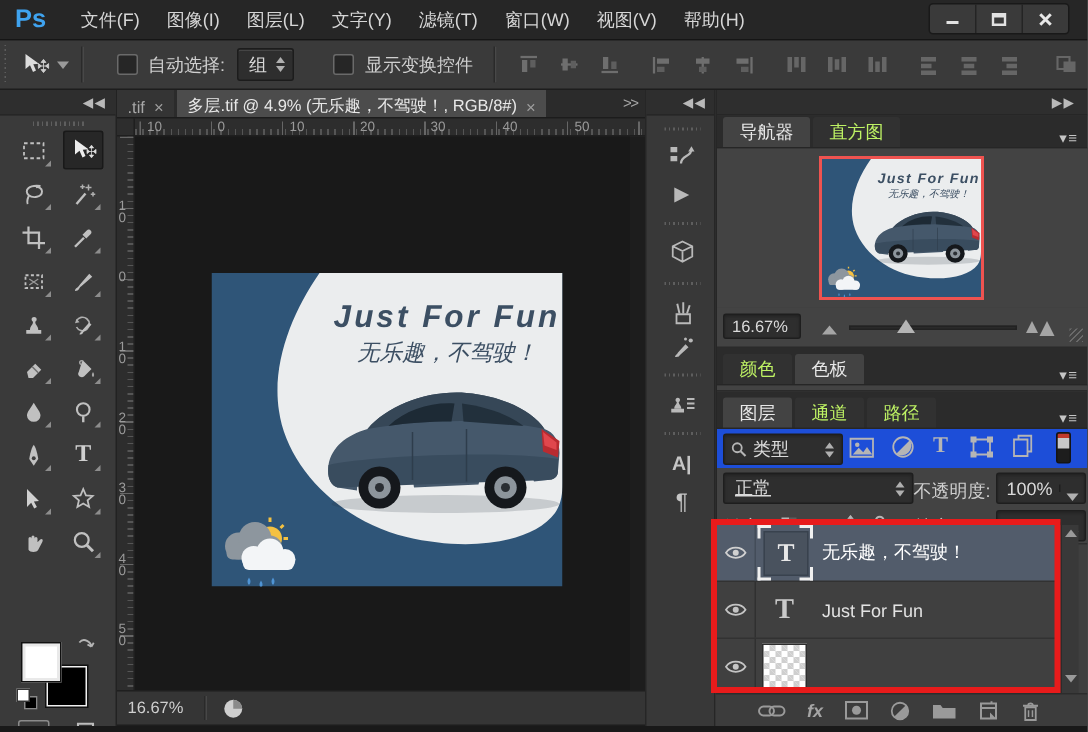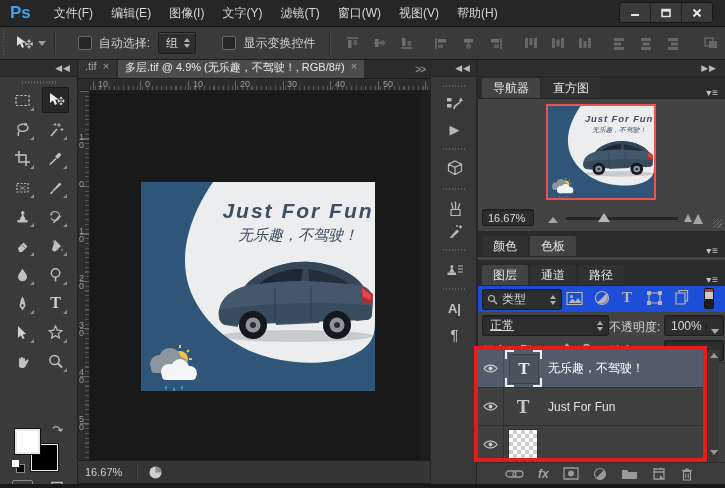--- a/index.html
+++ b/index.html
@@ -28,40 +28,40 @@
   .alignico{opacity:.55;margin:0 6px;flex:none;}
   
   #toolbox{left:0;top:60px;width:78px;height:428px;background:#3a3a3a;border-right:1px solid #222;}
   .phead{background:#2e2e2e;height:16px;border-bottom:1px solid #262626;color:#b9b9b9;font-size:9px;letter-spacing:1px;}
   .toolbtn{width:27px;height:26px;display:flex;align-items:center;justify-content:center;border-radius:2px;position:relative;}
   .toolbtn.sel{background:#272727;box-shadow:inset 0 0 0 1px #191919;}
   .fly::after{content:"";position:absolute;right:2px;bottom:2px;border-left:4px solid transparent;border-bottom:4px solid #8d8d8d;width:0;height:0;}
   .hgrip{height:3px;width:34px;margin:4px auto 2px;background:repeating-linear-gradient(to right,#5e5e5e 0 1px,transparent 1px 3px);}
   
   #tabbar{left:78px;top:60px;width:352px;height:19px;background:#2b2b2b;border-bottom:1px solid #1c1c1c;display:flex;align-items:flex-end;}
-  .doctab{height:18px;display:flex;align-items:flex-start;font-size:11px;padding:0 7px;gap:6px;}
+  .doctab{height:18px;display:flex;align-items:flex-end;font-size:11px;padding:0 7px;gap:6px;}
   .doctab .x{color:#9f9f9f;font-size:11px;}
   #canvas{left:90px;top:91px;width:330px;height:369px;background:#191919;overflow:hidden;}
   .ruler{background:#2d2d2d;color:#9a9a9a;font-size:9px;overflow:hidden;}
   #hruler{left:90px;top:79px;width:340px;height:12px;border-bottom:1px solid #1f1f1f;}
   #hruler .ticks{position:absolute;left:0;bottom:0;width:100%;height:4px;background:repeating-linear-gradient(to right,#555 0 1px,transparent 1px 4.75px);}
   #hruler .ticksM{position:absolute;left:3px;bottom:0;width:100%;height:9px;background:repeating-linear-gradient(to right,#666 0 1px,transparent 1px 47.5px);}
   #vruler{left:78px;top:91px;width:12px;height:369px;border-right:1px solid #1f1f1f;}
   #vruler .ticks{position:absolute;top:0;right:0;height:100%;width:4px;background:repeating-linear-gradient(to bottom,#555 0 1px,transparent 1px 4.75px);}
   #vruler .ticksM{position:absolute;top:0;right:0;height:100%;width:9px;background:repeating-linear-gradient(to bottom,#666 0 1px,transparent 1px 47.5px);}
   .vnum{position:absolute;left:1px;width:8px;line-height:8px;font-size:9px;word-break:break-all;color:#9a9a9a;}
   #statusbar{left:78px;top:460px;width:352px;height:23px;background:#353535;border-top:1px solid #1f1f1f;display:flex;align-items:center;color:#cfcfcf;font-size:11px;}
   
   #ministrip{left:430px;top:60px;width:47px;height:428px;background:#383838;border-left:1px solid #262626;border-right:1px solid #262626;}
   .stripbtn{position:absolute;left:8px;width:31px;height:24px;display:flex;align-items:center;justify-content:center;color:#b9b9b9;}
   .striphandle{position:absolute;left:12px;width:24px;height:2px;background:repeating-linear-gradient(to right,#5e5e5e 0 1px,transparent 1px 3px);}
   
   #dock{left:477px;top:60px;width:248px;height:428px;background:#3f3f3f;border-left:1px solid #262626;}
   .tabsrow{background:#2b2b2b;display:flex;align-items:flex-end;border-bottom:1px solid #262626;}
-  .ptab{height:20px;line-height:20px;padding:0 11px;background:#313131;color:#e5e5e5;font-size:12px;margin-right:2px;border-radius:2px 2px 0 0;}
+  .ptab{height:20px;line-height:20px;padding:0 11px;background:#313131;color:#bef264;font-size:12px;margin-right:2px;border-radius:2px 2px 0 0;}
   .ptab.on{background:#434343;color:#e8e8e8;}
   .pmenu{margin-left:auto;color:#c5c5c5;font-size:10px;padding-right:6px;letter-spacing:1px;}
   .field{background:#2e2e2e;border:1px solid #1e1e1e;box-shadow:inset 0 1px 2px #222;color:#dadada;font-size:11px;display:flex;align-items:center;border-radius:2px;}
   .eyecell{width:26px;height:100%;display:flex;align-items:center;justify-content:center;border-right:1px solid #303030;flex:none;}
   .layerrow{position:absolute;left:477px;width:230px;height:37px;display:flex;align-items:center;border-bottom:1px solid #323232;background:#404040;color:#e2e2e2;font-size:12px;}
   .checker{background:#fff;background-image:linear-gradient(45deg,#cfcfcf 25%,transparent 25%,transparent 75%,#cfcfcf 75%),linear-gradient(45deg,#cfcfcf 25%,transparent 25%,transparent 75%,#cfcfcf 75%);background-size:8px 8px;background-position:0 0,4px 4px;}
   .corner{position:absolute;width:7px;height:7px;border:2px solid #f0f0f0;}
   .scrollarr{width:0;height:0;border-left:4px solid transparent;border-right:4px solid transparent;margin:3px auto;}
   .redbox{border:4px solid #e81b1b;pointer-events:none;z-index:50;}
   .tri-up{width:0;height:0;border-left:6px solid transparent;border-right:6px solid transparent;border-bottom:9px solid #b5b5b5;}
@@ -111,22 +111,22 @@
       </g>
     </g>
   </defs>
 </svg>
 
 <div id="app">
 
   <div class="abs" id="menubar">
     <span class="pslogo">Ps</span>
     <span class="menuitem">文件(F)</span>
-    <span class="menuitem">编辑(E)</span>
     <span class="menuitem">图像(I)</span>
+    <span class="menuitem">图层(L)</span>
     <span class="menuitem">文字(Y)</span>
     <span class="menuitem">滤镜(T)</span>
     <span class="menuitem">窗口(W)</span>
     <span class="menuitem">视图(V)</span>
     <span class="menuitem">帮助(H)</span>
     <div class="winbtns">
       <div class="winbtn">
         <svg class="i" width="12" height="12">
             <path d="M2,8 H10" stroke="#e2e2e2" stroke-width="2"></path>
           </svg>

